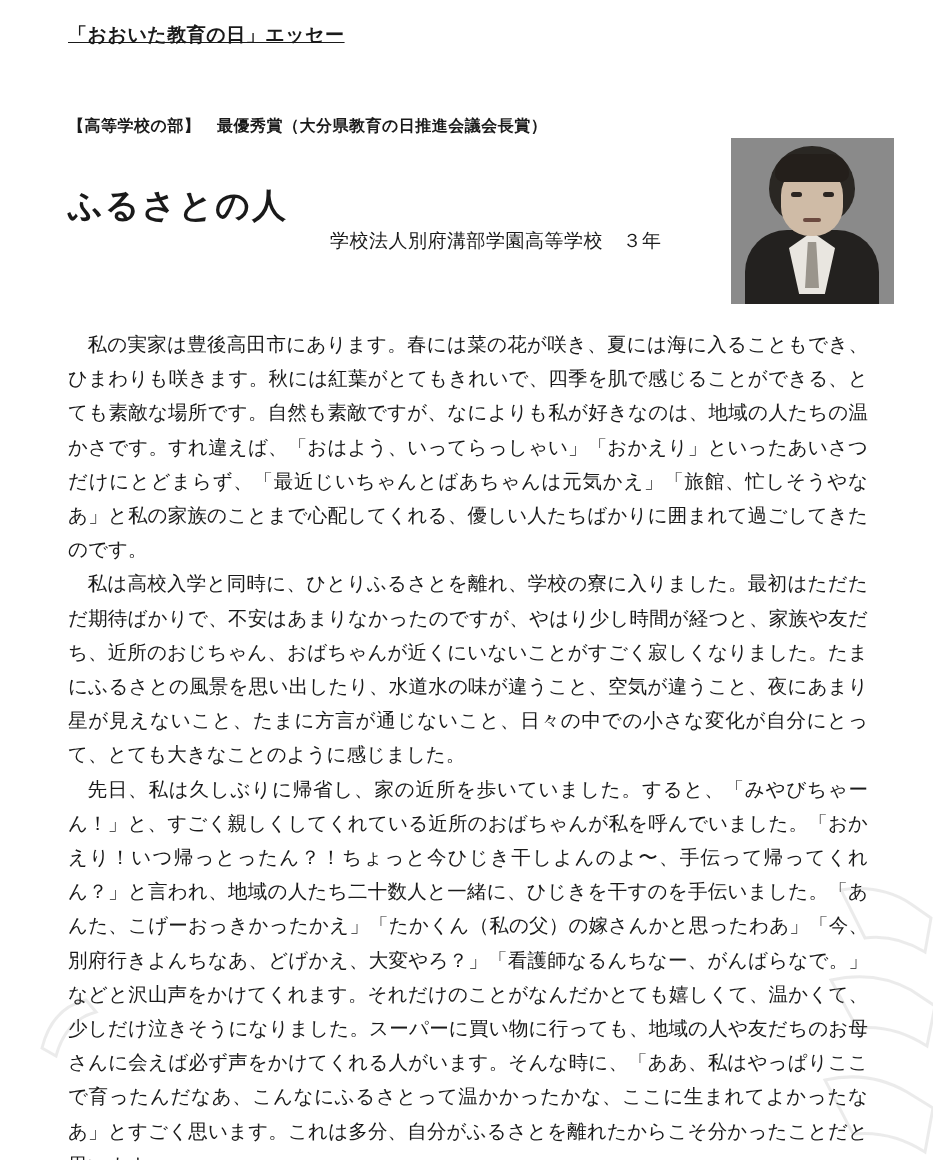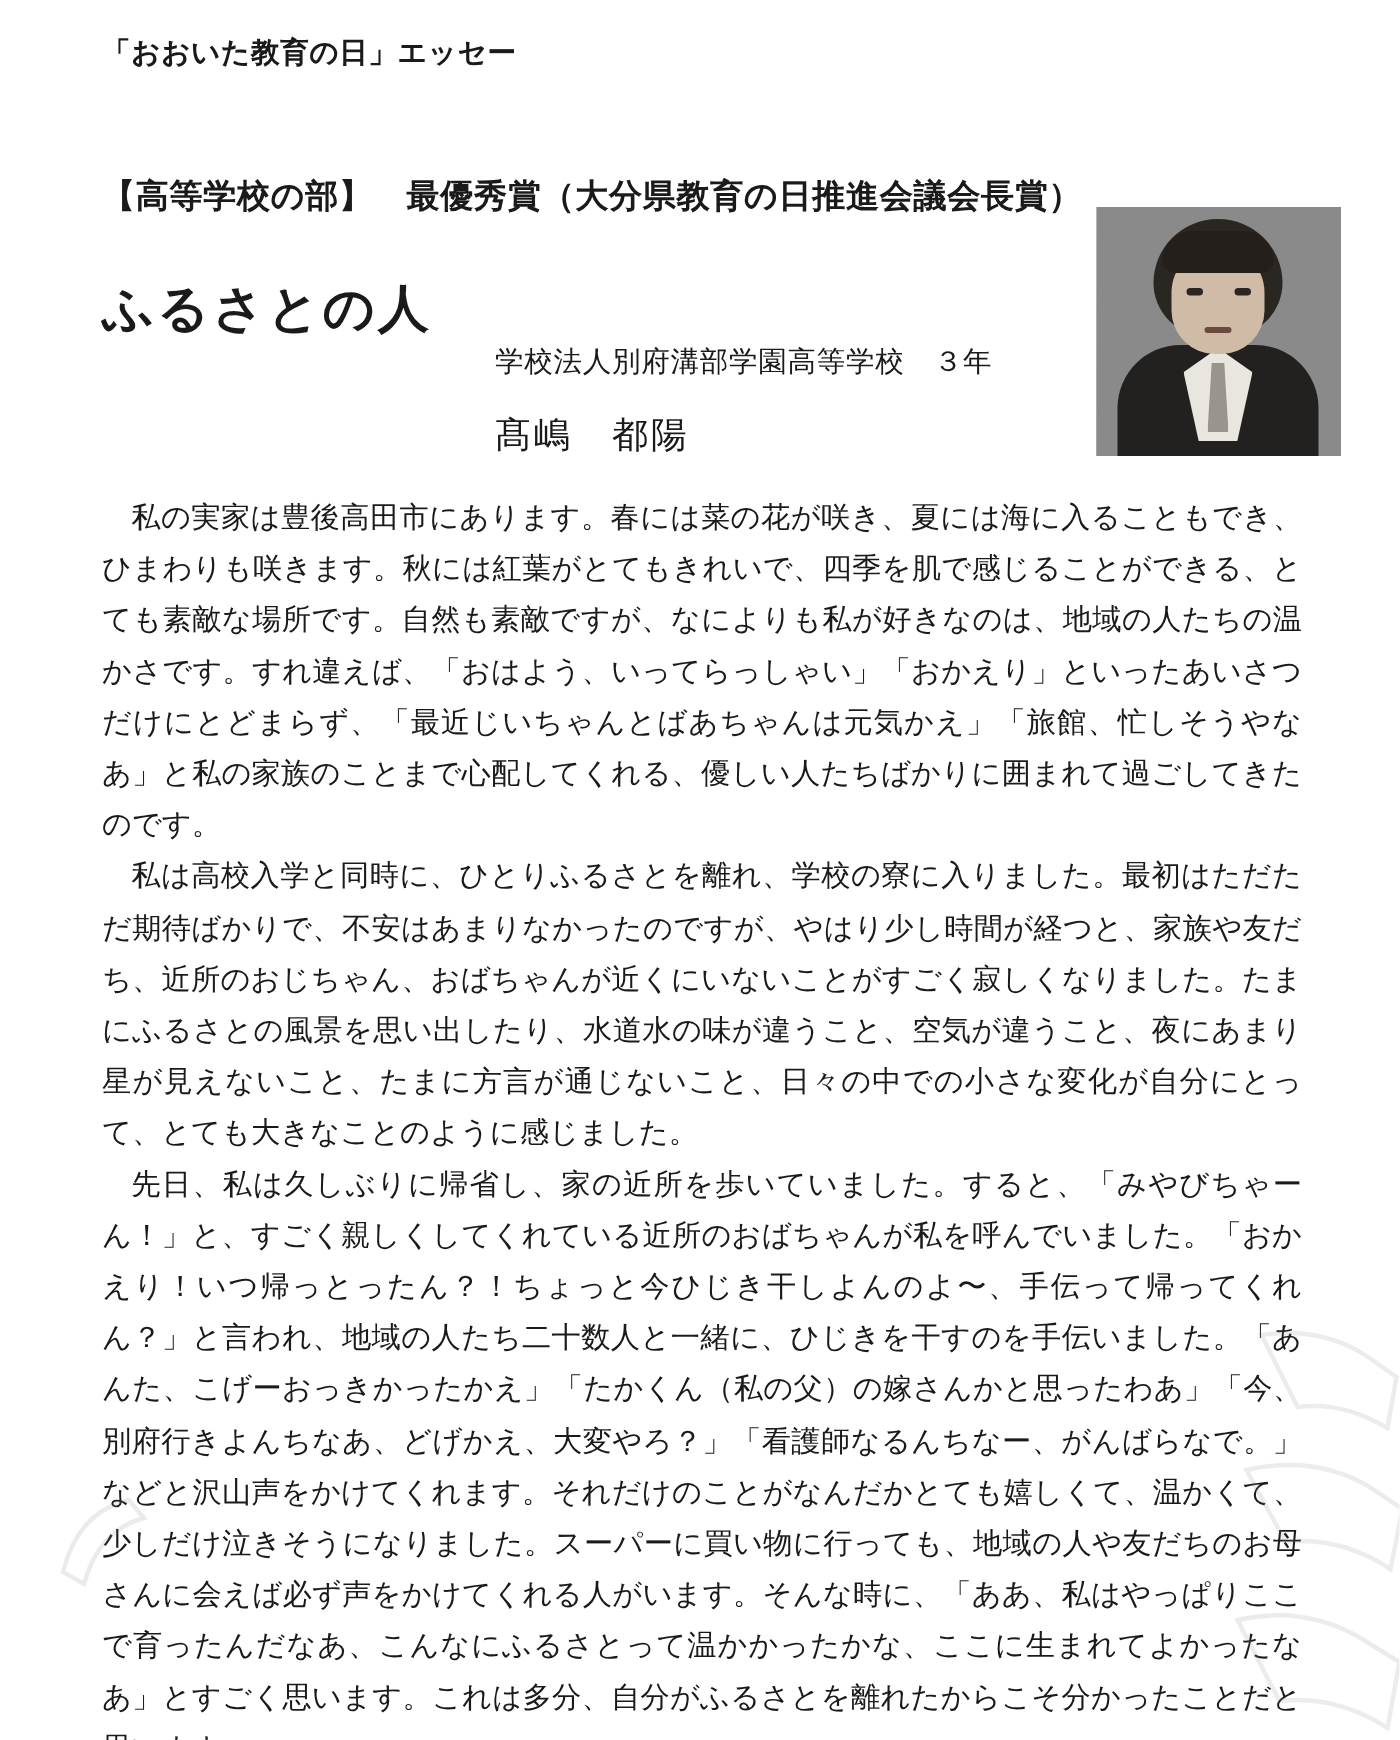--- a/index.html
+++ b/index.html
@@ -25,28 +25,29 @@
 
   
   .running-head {
     position: absolute;
     top: 22px;
     left: 68px;
     font-size: 19px;
     font-weight: bold;
     letter-spacing: 0.5px;
     font-family: "DejaVu Sans", "Liberation Sans", sans-serif;
+    text-decoration: underline;
   }
 
   
   .award-line {
     position: absolute;
     top: 116px;
     left: 68px;
-    font-size: 22px;
+    font-size: 16px;
     font-weight: bold;
     letter-spacing: 0.5px;
     font-family: "DejaVu Sans", "Liberation Sans", sans-serif;
   }
 
   
   .essay-title {
     position: absolute;
     top: 160px;
     left: 68px;
@@ -209,21 +210,20 @@
 <div class="page">
 
   <div class="running-head">「おおいた教育の日」エッセー</div>
 
   <div class="award-line">【高等学校の部】　最優秀賞（大分県教育の日推進会議会長賞）</div>
 
   <h1 class="essay-title">ふるさとの人</h1>
 
   <div class="byline">
     <span class="school">学校法人別府溝部学園高等学校　３年</span>
-    <span class="author">髙嶋　都陽</span>
   </div>
 
   <div class="portrait">
     <div class="bg"></div>
     <div class="body"></div>
     <div class="shirt"></div>
     <div class="tie"></div>
     <div class="hair"></div>
     <div class="face"></div>
     <div class="fringe"></div>

